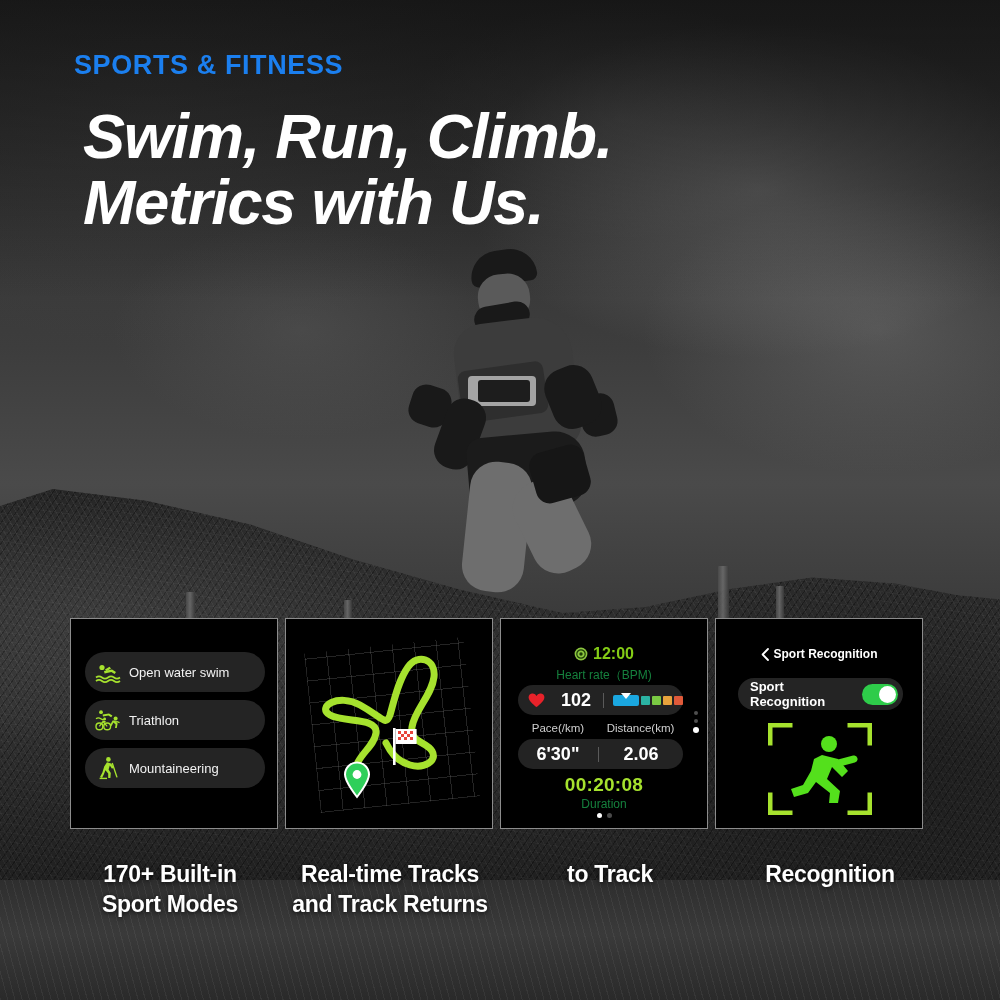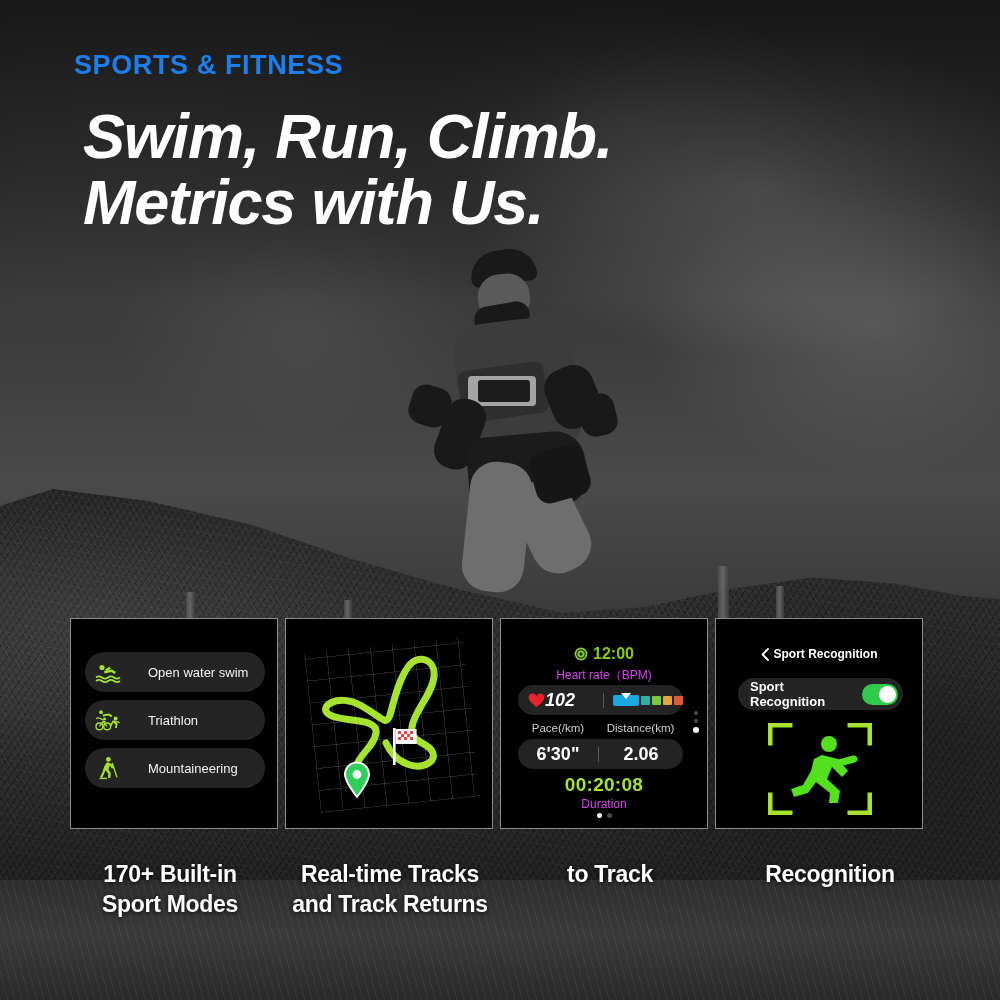--- a/index.html
+++ b/index.html
@@ -82,39 +82,39 @@
   #cards { position:absolute; left:70px; top:618px; width:860px; height:211px; display:flex; gap:7px; }
   .card {
     width:208px; height:211px; background:#000; border:1px solid #8c8c8c;
     position:relative; overflow:hidden;
   }
 
   
   .modes { position:absolute; left:14px; top:33px; width:180px; display:flex; flex-direction:column; gap:8px; }
   .mode-pill {
     height:40px; background:#242424; border-radius:20px;
-    display:flex; align-items:center; padding-left:10px; gap:27px;
+    display:flex; align-items:center; padding-left:10px; gap:8px;
   }
   .mode-label { color:#f2f2f2; font-size:13px; }
   .mode-ico { width:26px; height:24px; flex:none; }
 
   
   .grid {
     position:absolute; left:26px; top:26px; width:160px; height:160px;
     background-image:
       repeating-linear-gradient(0deg, rgba(120,120,120,.30) 0 1px, rgba(0,0,0,0) 1px 22px),
       repeating-linear-gradient(90deg, rgba(120,120,120,.30) 0 1px, rgba(0,0,0,0) 1px 22px);
     transform:rotate(-6deg);
   }
 
   
   .m-top { position:absolute; top:26px; left:0; width:100%; text-align:center;
            display:flex; align-items:center; justify-content:center; gap:5px; }
   .m-time { color:#84cc16; font-size:16px; font-weight:bold; }
-  .m-cap { position:absolute; left:0; width:100%; text-align:center; color:#d946ef; font-size:12px; }
+  .m-cap { position:absolute; left:0; width:100%; text-align:center; color:#15803d; font-size:12px; }
   .m-row {
     position:absolute; left:17px; width:165px; height:30px; background:#232323;
     border-radius:15px; display:flex; align-items:center;
   }
   .m-val { color:#fff; font-size:18px; font-weight:bold; }
   .m-sep { width:1px; height:15px; background:#5a5a5a; }
   .zonebar { display:flex; gap:2px; align-items:center; position:relative; }
   .zseg { width:9px; height:9px; border-radius:1px; }
   .zmain { width:26px; height:11px; border-radius:2px; background:#1aa7e0; position:relative; }
   .zmark { position:absolute; left:50%; top:-2px; transform:translateX(-50%);
@@ -267,21 +267,21 @@
         <circle cx="7" cy="7" r="6.4" fill="#8cc63f"></circle>
         <circle cx="7" cy="7" r="4.2" fill="none" stroke="#1d3d07" stroke-width="1.2"></circle>
         <circle cx="7" cy="7" r="1.7" fill="#1d3d07"></circle>
       </svg>
       <span class="m-time">12:00</span>
     </div>
 
     <div class="m-cap" style="top:48px;">Heart rate（BPM)</div>
 
     <div class="m-row" style="top:66px;">
-      <div style="display:flex;align-items:center;gap:0;width:86px;padding-left:10px;font-style:italic;">
+      <div style="display:flex;align-items:center;gap:16px;width:86px;padding-left:10px;">
         <svg width="17" height="15" viewBox="0 0 17 15">
           <path d="M8.5 14.2 C8.5 14.2, 0.6 8.6, 0.6 4.6 A4.1 4.1 0 0 1 8.5 3.1 A4.1 4.1 0 0 1 16.4 4.6 C16.4 8.6, 8.5 14.2, 8.5 14.2 Z" fill="#e8222a"></path>
         </svg>
         <span class="m-val">102</span>
       </div>
       <div class="m-sep"></div>
       <div class="zonebar" style="margin-left:9px;">
         <div class="zmain">
           <div class="zmark"></div>
         </div>

